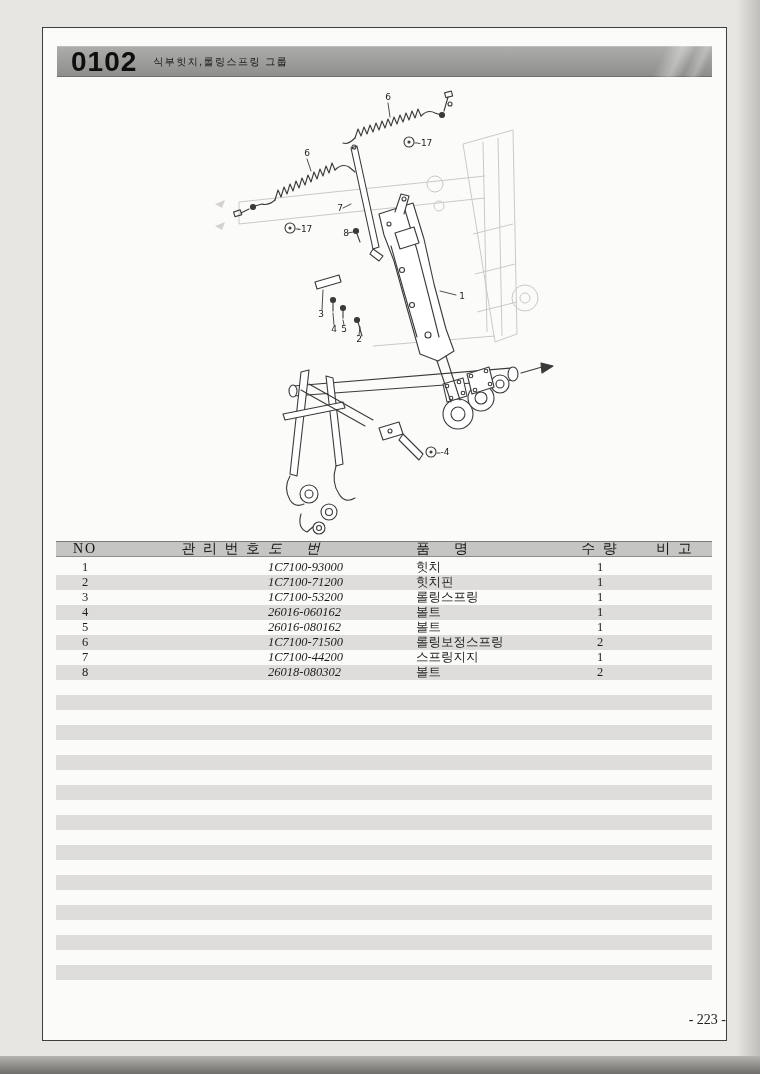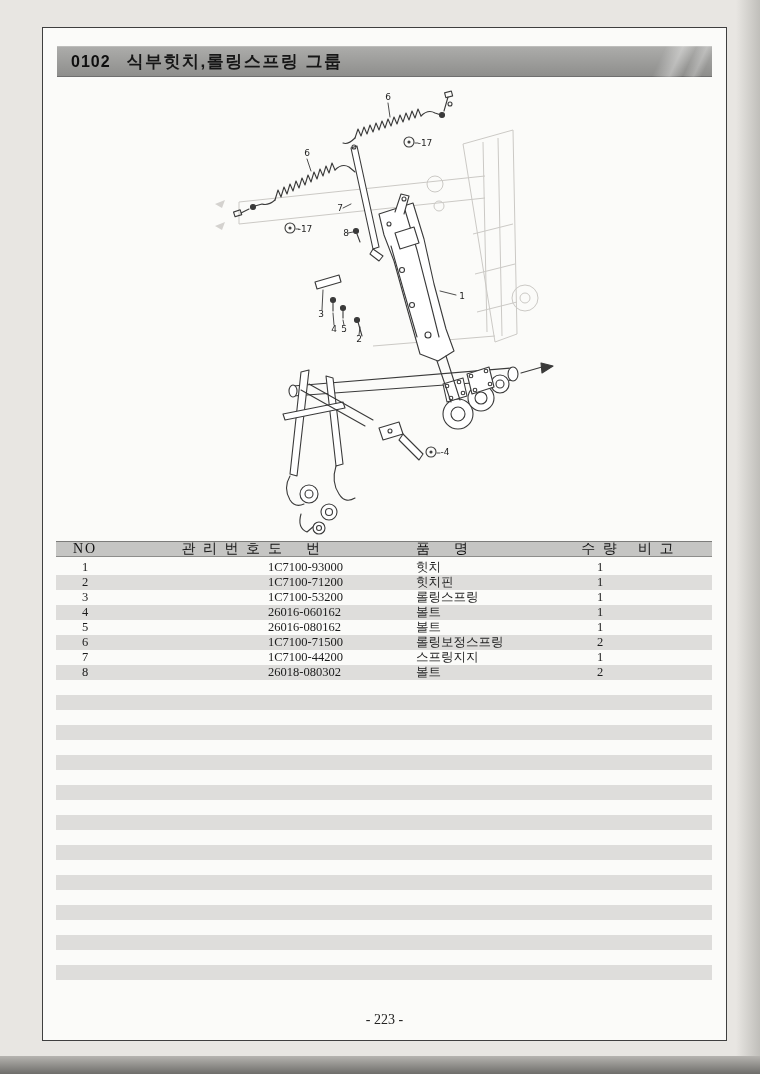--- a/index.html
+++ b/index.html
@@ -30,48 +30,48 @@
     position: absolute; left: 14px; right: 14px; top: 18px; height: 31px;
     background: linear-gradient(#adadab, #8d8d8b);
     box-shadow: inset 0 -1px 0 #6f6f6f, inset 0 1px 0 #bdbdbb;
     display: flex; align-items: center; gap: 16px; padding: 0 14px;
     overflow: hidden;
   }
   .header-bar::after {
     content: ""; position: absolute; right: 0; top: 0; bottom: 0; width: 120px;
     background: linear-gradient(115deg, transparent 55%, rgba(255,255,255,.35) 68%, transparent 78%, rgba(255,255,255,.25) 86%, transparent 92%);
   }
-  .header-code { font-size: 16px; font-weight: bold; letter-spacing: 1px; color: #0e0e0e; }
-  .header-title { font-size: 17px; font-weight: bold; letter-spacing: 1.5px; color: #161616; }
+  .header-code { font-size: 28px; font-weight: bold; letter-spacing: 1px; color: #0e0e0e; }
+  .header-title { font-size: 10px; font-weight: normal; letter-spacing: 1.5px; color: #161616; }
   svg.diagram { position: absolute; left: 0; top: 56px; width: 684px; height: 458px; }
   .callout { font: 9px "DejaVu Sans", sans-serif; fill: #1f1f1f; text-anchor: middle; }
   .parts-table { position: absolute; left: 13px; right: 14px; top: 513px; }
   .thead {
     display: flex; height: 16px; align-items: center;
     background: #c5c5c3;
     border-top: 1px solid #7c7c7a; border-bottom: 1px solid #8d8d8b;
     font-family: "Liberation Serif", "DejaVu Serif", serif;
     font-size: 14px; color: #101010; letter-spacing: 2px; white-space: pre;
   }
   .tbody { margin-top: 3px; }
   .row {
     display: flex; height: 15px; align-items: center;
     font-family: "Liberation Serif", "DejaVu Serif", serif;
     font-size: 12.5px; color: #1c1c1c; white-space: pre;
   }
   .row.stripe { background: #dedddb; }
   .c-no   { width: 58px;  text-align: center; }
   .c-mgmt { width: 148px; text-align: right; }
-  .c-draw { width: 150px; padding-left: 6px; }
+  .c-draw { width: 150px; padding-left: 6px; font-style: italic; }
   .c-name { width: 150px; padding-left: 4px; }
   .c-qty  { width: 76px;  text-align: center; }
-  .c-rem  { flex: 1;      }
+  .c-rem  { flex: 1;      text-align: center; }
   .page-number {
     position: absolute; left: 0; right: 0; bottom: 12px;
-    text-align: center;
+    text-align: right;
     font-family: "Liberation Serif", "DejaVu Serif", serif;
     font-size: 14px; color: #222;
   }
 </style>
 </head>
 <body>
 
 <div class="page">
 
   <div class="header-bar">

